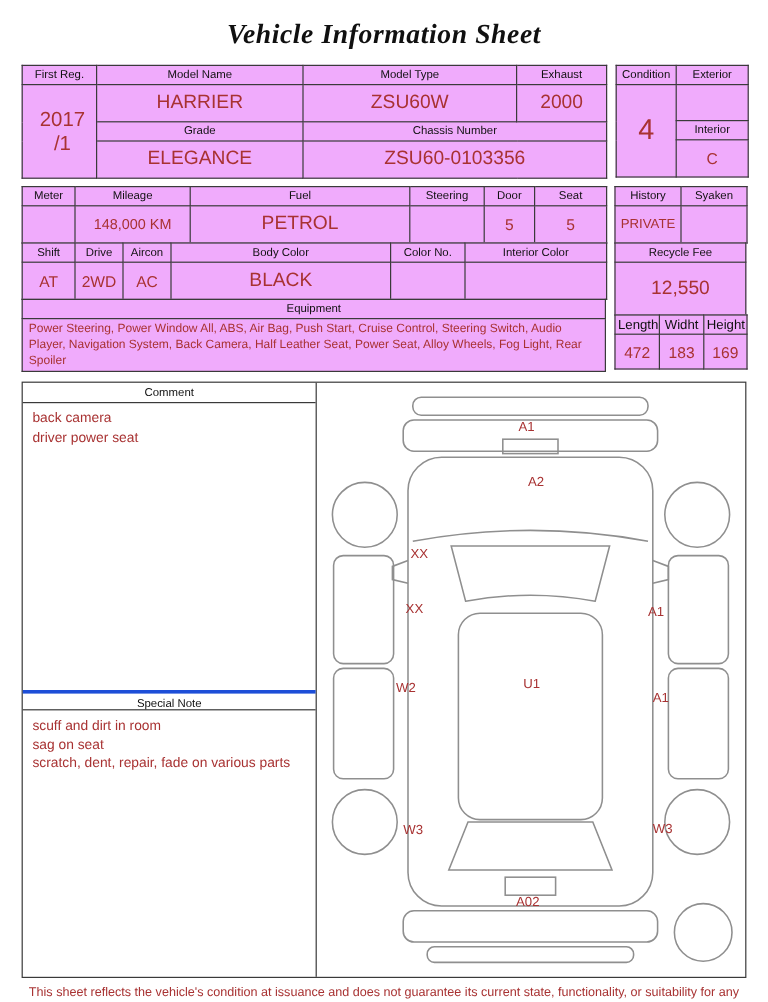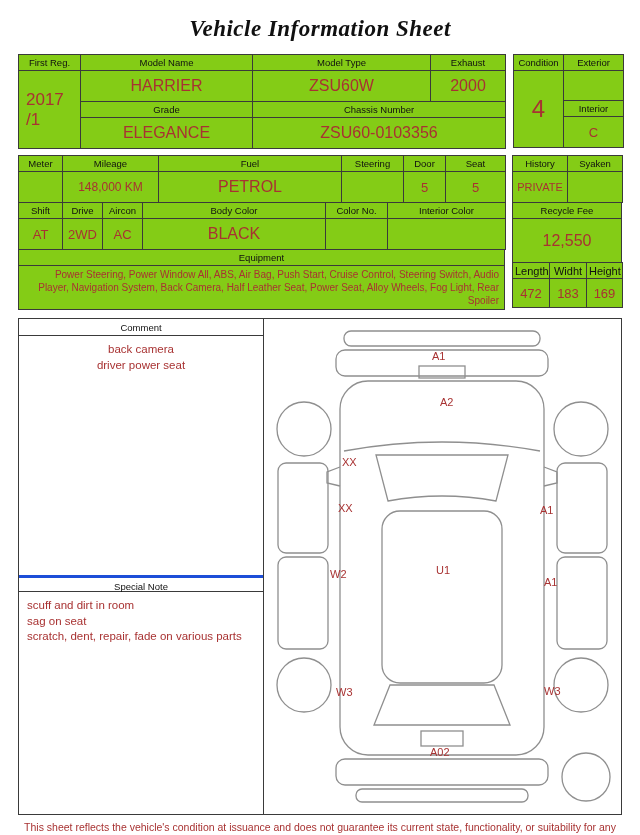--- a/index.html
+++ b/index.html
@@ -9,51 +9,51 @@
     font-family: "Liberation Sans", sans-serif; color: #1a1a1a;
   }
   .sheet { padding: 8px 18px 0 18px; }
   .title {
     font-family: "Liberation Serif", serif;
     font-size: 23px; font-weight: 700; text-align: center;
     color: #101010; margin: 8px 0 12px 0; letter-spacing: 0.5px; font-style: italic;
   }
   .trow { display: flex; gap: 7px; margin-bottom: 6px; align-items: flex-start; }
   .stack table + table { margin-top: -1px; }
-  table.t { border-collapse: collapse; table-layout: fixed; background: #84cc16; }
+  table.t { border-collapse: collapse; table-layout: fixed; background: #f0abfc; }
   table.t td { border: 1px solid #3a3a3a; overflow: hidden; vertical-align: middle; }
   td.hdr { font-size: 9.5px; text-align: center; color: #101010; height: 16px; padding: 1px 2px; font-weight: 400; }
   td.val { color: #a83232; text-align: center; font-size: 16px; height: 31px; padding: 1px 2px; }
-  td.firstreg { font-size: 17px; text-align: left; padding-left: 7px; white-space: pre-line; line-height: 1.15; }
+  td.firstreg { font-size: 17px; text-align: center; padding-left: 7px; white-space: pre-line; line-height: 1.15; }
   td.cond4 { font-size: 24px; }
   td.small { font-size: 12px; }
   td.tiny { font-size: 11px; }
   td.mid { font-size: 13px; }
   td.dim { font-size: 13px; }
   td.dimhdr { font-size: 11px; }
   td.eqtext {
-    color: #a83232; font-size: 10px; line-height: 1.3; text-align: right;
+    color: #a83232; font-size: 10px; line-height: 1.3; text-align: left;
     padding: 2px 5px; height: 44px; vertical-align: top;
   }
   td.feeval { height: 44px; }
   
   .bottom {
     display: flex; border: 1px solid #3a3a3a; height: 497px; margin-top: 8px;
   }
   .leftcol { width: 245px; border-right: 1px solid #3a3a3a; display: flex; flex-direction: column; }
   .subhdr {
     height: 17px; font-size: 9.5px; text-align: center; color: #101010;
     border-bottom: 1px solid #3a3a3a; line-height: 17px; flex: 0 0 auto;
   }
   .subhdr.bt { border-top: 3px solid #1d4ed8; }
   .subcontent {
     color: #a83232; font-size: 11.5px; line-height: 1.35;
     padding: 6px 8px; white-space: pre-line;
   }
-  .commentarea { height: 239px; flex: 0 0 auto; text-align: center; }
+  .commentarea { height: 239px; flex: 0 0 auto; }
   .notearea { flex: 1 1 auto; }
   .diagram { position: relative; flex: 1 1 auto; }
   .diagram svg { display: block; }
   .dlabel {
     position: absolute; color: #a83232; font-size: 11px; line-height: 1;
     font-family: "Liberation Sans", sans-serif;
   }
   .footer {
     color: #a83232; font-size: 10.5px; text-align: center; margin-top: 6px;
     line-height: 1.2;

